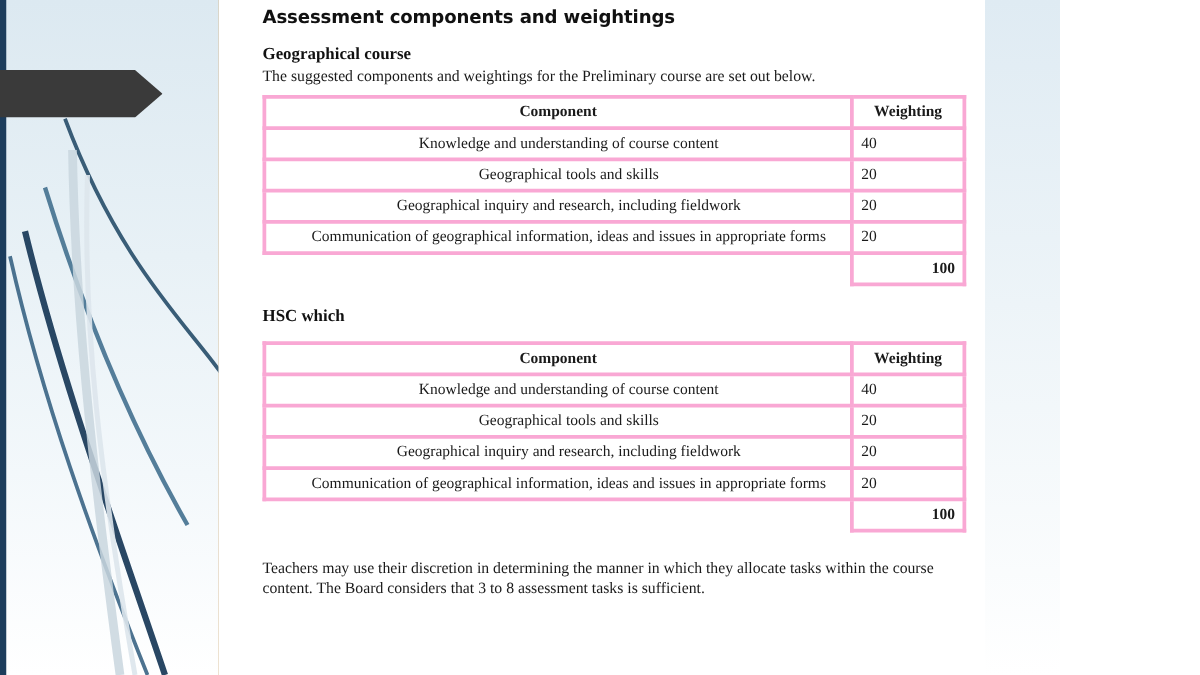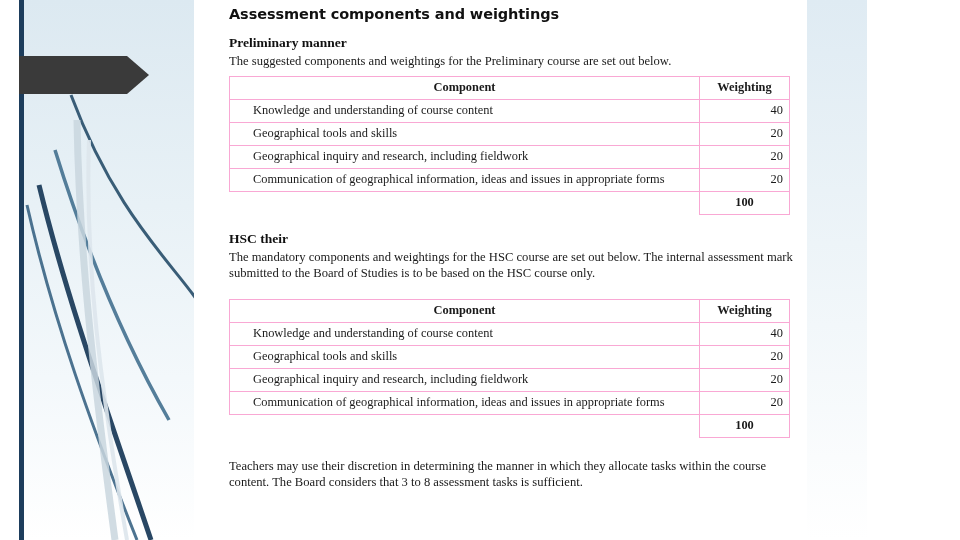--- a/index.html
+++ b/index.html
@@ -12,21 +12,20 @@
     overflow: hidden;
     background: #ffffff;
     font-family: "Liberation Serif", serif;
   }
   .slide {
     position: relative;
     width: 848px;
     height: 540px;
     overflow: hidden;
     background: #a16207;
-    margin-left: 19px;
   }
   
   .left-panel {
     position: absolute;
     left: 0;
     top: 0;
     width: 175px;
     height: 540px;
     background: linear-gradient(180deg, #dce9f1 0%, #e8f1f6 38%, #f3f8fb 70%, #ffffff 100%);
     overflow: hidden;
@@ -93,43 +92,43 @@
     margin: 0 0 7px 0;
   }
   table.weights {
     border-collapse: collapse;
     width: 560px;
     margin: 0 0 0 0;
     table-layout: fixed;
   }
   table.weights th,
   table.weights td {
-    border: 1px solid #f9a8d4;
+    border: 3px solid #f9a8d4;
     font-family: "Liberation Serif", serif;
     font-size: 12.4px;
     color: #1a1a1a;
     padding: 3px 6px 4px 6px;
     height: 15px;
   }
   table.weights th {
     text-align: center;
     font-weight: bold;
   }
   table.weights td.comp {
+    text-align: center;
+    padding-left: 23px;
+  }
+  table.weights td.wt {
     text-align: left;
-    padding-left: 23px;
-  }
-  table.weights td.wt {
-    text-align: right;
   }
   table.weights td.blank {
     border: none;
   }
   table.weights td.total {
-    text-align: center;
+    text-align: right;
     font-weight: bold;
   }
   col.c1 { width: 470px; }
   col.c2 { width: 90px; }
   .spacer-10 { height: 10px; }
   .spacer-16 { height: 16px; }
   .spacer-20 { height: 20px; }
 </style>
 </head>
 <body>
@@ -151,21 +150,21 @@
     </svg>
   </div>
 
   <div class="right-panel"></div>
 
   <div class="doc">
     <div class="doc-inner">
 
       <h1 class="section-title">Assessment components and weightings</h1>
 
-      <h2 class="sub-title">Preliminary manner</h2>
+      <h2 class="sub-title">Geographical course</h2>
       <p class="para">The suggested components and weightings for the Preliminary course are set out below.</p>
 
       <table class="weights">
         <colgroup>
             <col class="c1">
             <col class="c2">
           </colgroup>
         <thead>
           <tr>
             <th>Component</th>
@@ -191,22 +190,21 @@
           </tr>
           <tr>
             <td class="blank"></td>
             <td class="total">100</td>
           </tr>
         </tbody>
       </table>
 
       <div class="spacer-16"></div>
 
-      <h2 class="sub-title">HSC their</h2>
-      <p class="para">The mandatory components and weightings for the HSC course are set out below. The internal assessment mark submitted to the Board of Studies is to be based on the HSC course only.</p>
+      <h2 class="sub-title">HSC which</h2>
 
       <div class="spacer-10"></div>
 
       <table class="weights">
         <colgroup>
             <col class="c1">
             <col class="c2">
           </colgroup>
         <thead>
           <tr>

